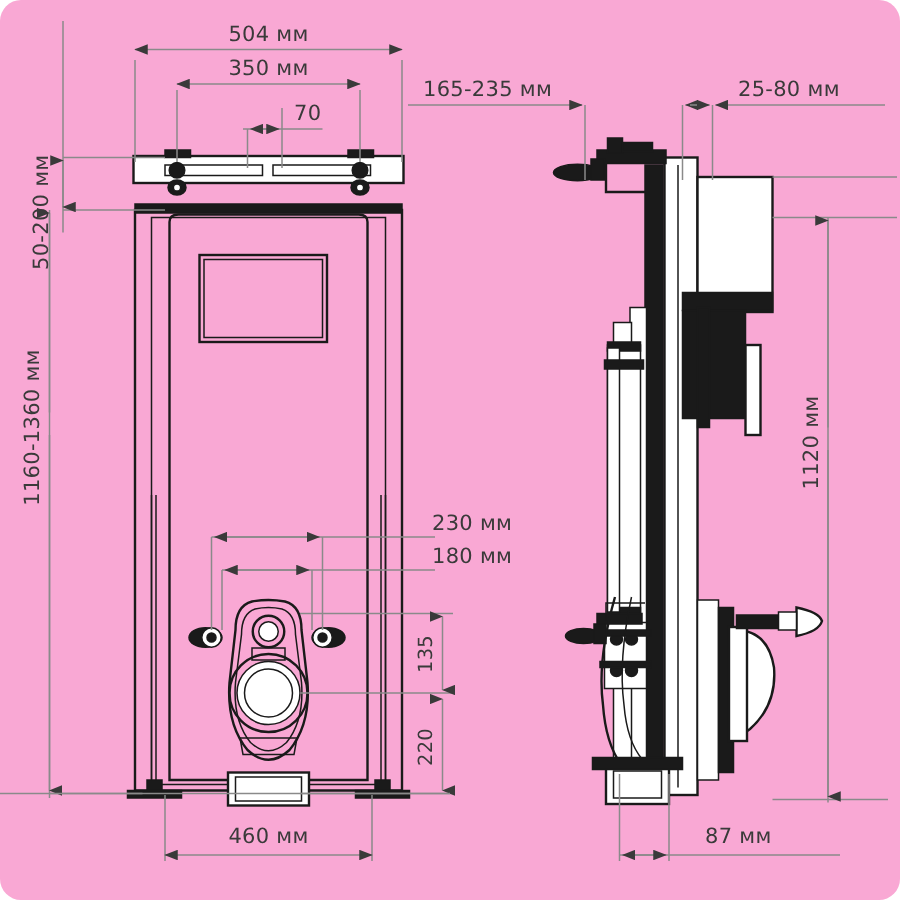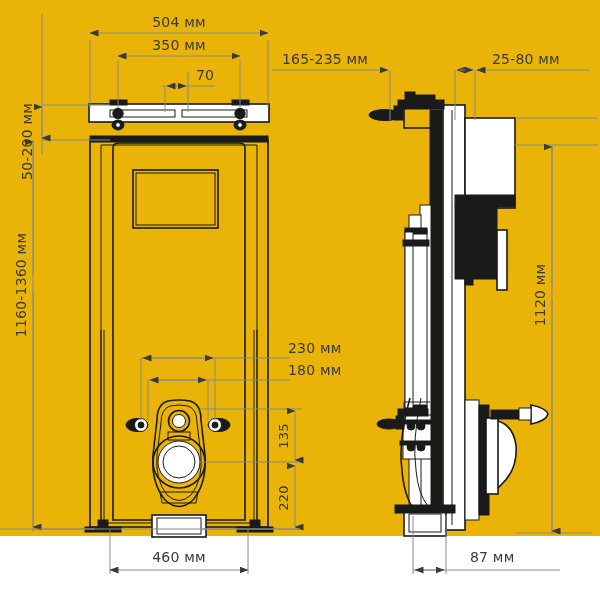--- a/index.html
+++ b/index.html
@@ -1,18 +1,18 @@
 <!DOCTYPE html>
 <html><head>
 <meta charset="utf-8">
 <style>
   html,body{margin:0;padding:0;background:#ffffff;}
   body{width:600px;height:600px;overflow:hidden;
        font-family:"DejaVu Sans","Liberation Sans",sans-serif;}
-  #sheet{position:relative;width:600px;height:536px;background:#eab308;}
+  #sheet{position:relative;width:600px;height:600px;background:#f9a8d4;border-radius:14px;}
   svg{display:block;}
   .dimtext{font-family:"DejaVu Sans","Liberation Sans",sans-serif;
            font-size:14px;fill:#3a3a3a;letter-spacing:0.2px;}
   .dimtext.small{font-size:13px;}
   .dimline{stroke:#8a8a8a;stroke-width:1;fill:none;}
   .extline{stroke:#8a8a8a;stroke-width:1;fill:none;}
   .arrow{fill:#3a3a3a;stroke:none;}
   .part{fill:none;stroke:#1a1a1a;stroke-width:1.6;}
   .partthin{fill:none;stroke:#1a1a1a;stroke-width:1;}
   .partfill{fill:#1a1a1a;stroke:#1a1a1a;stroke-width:1;}

